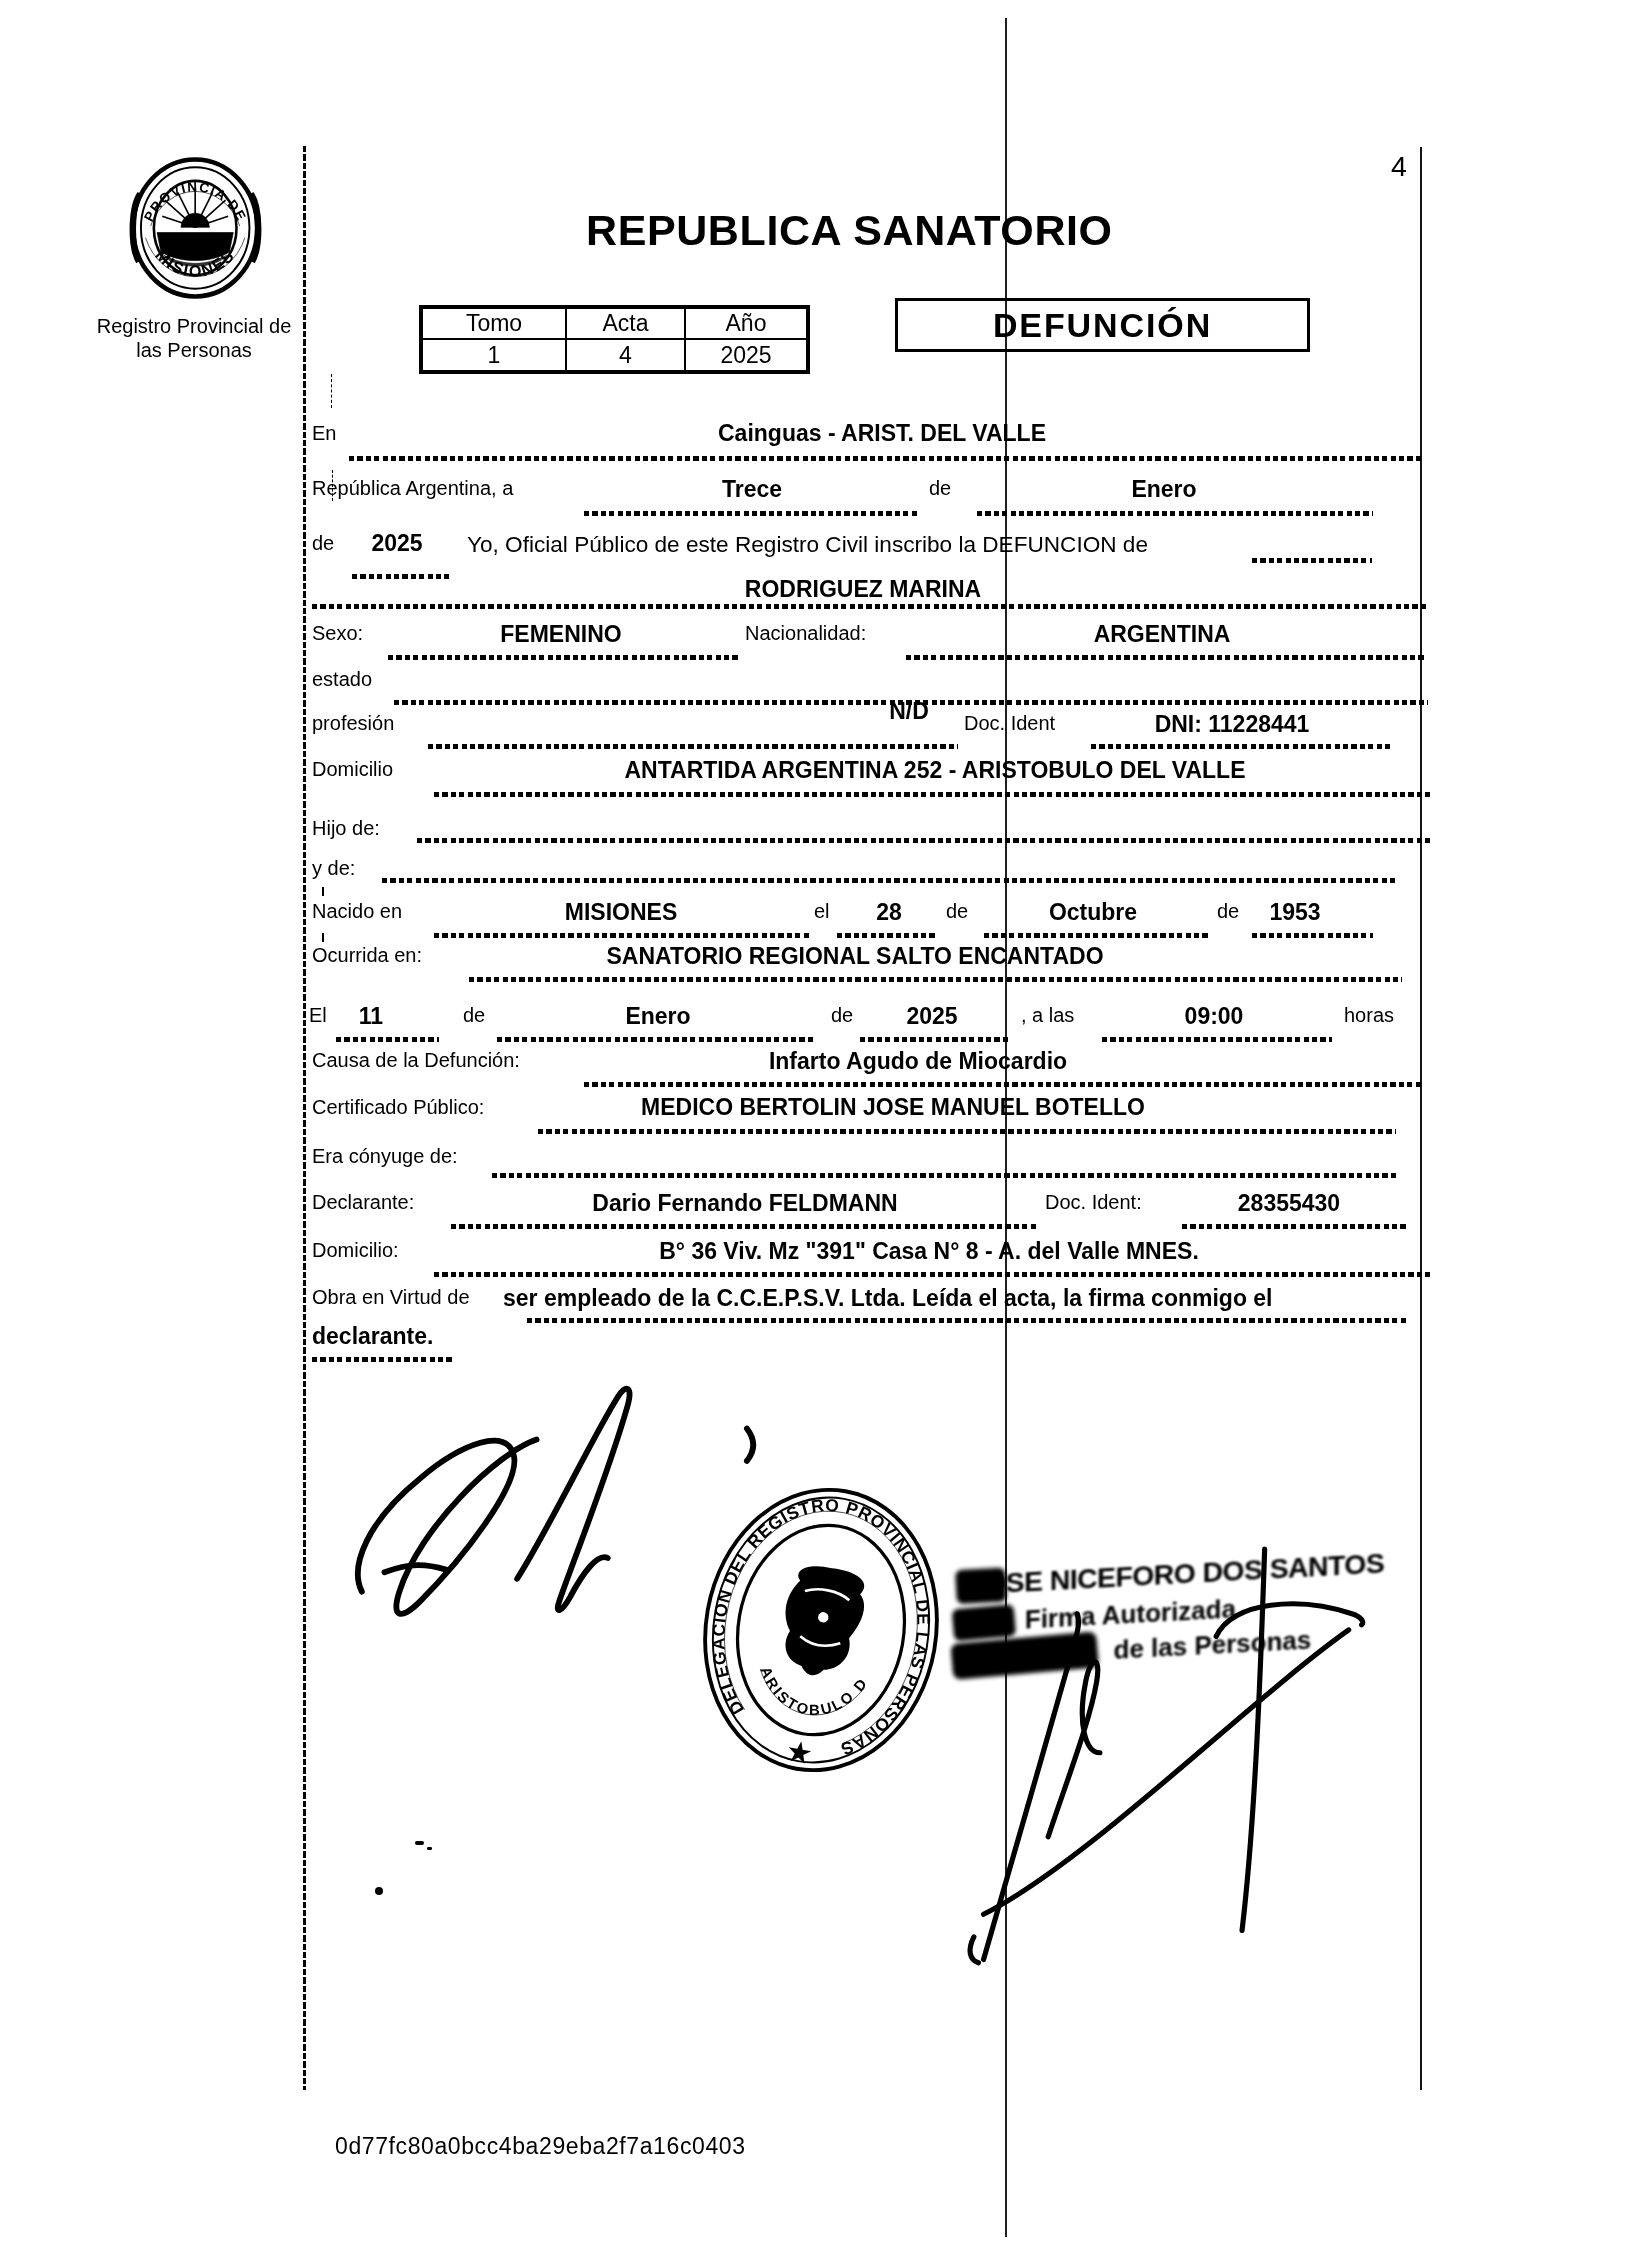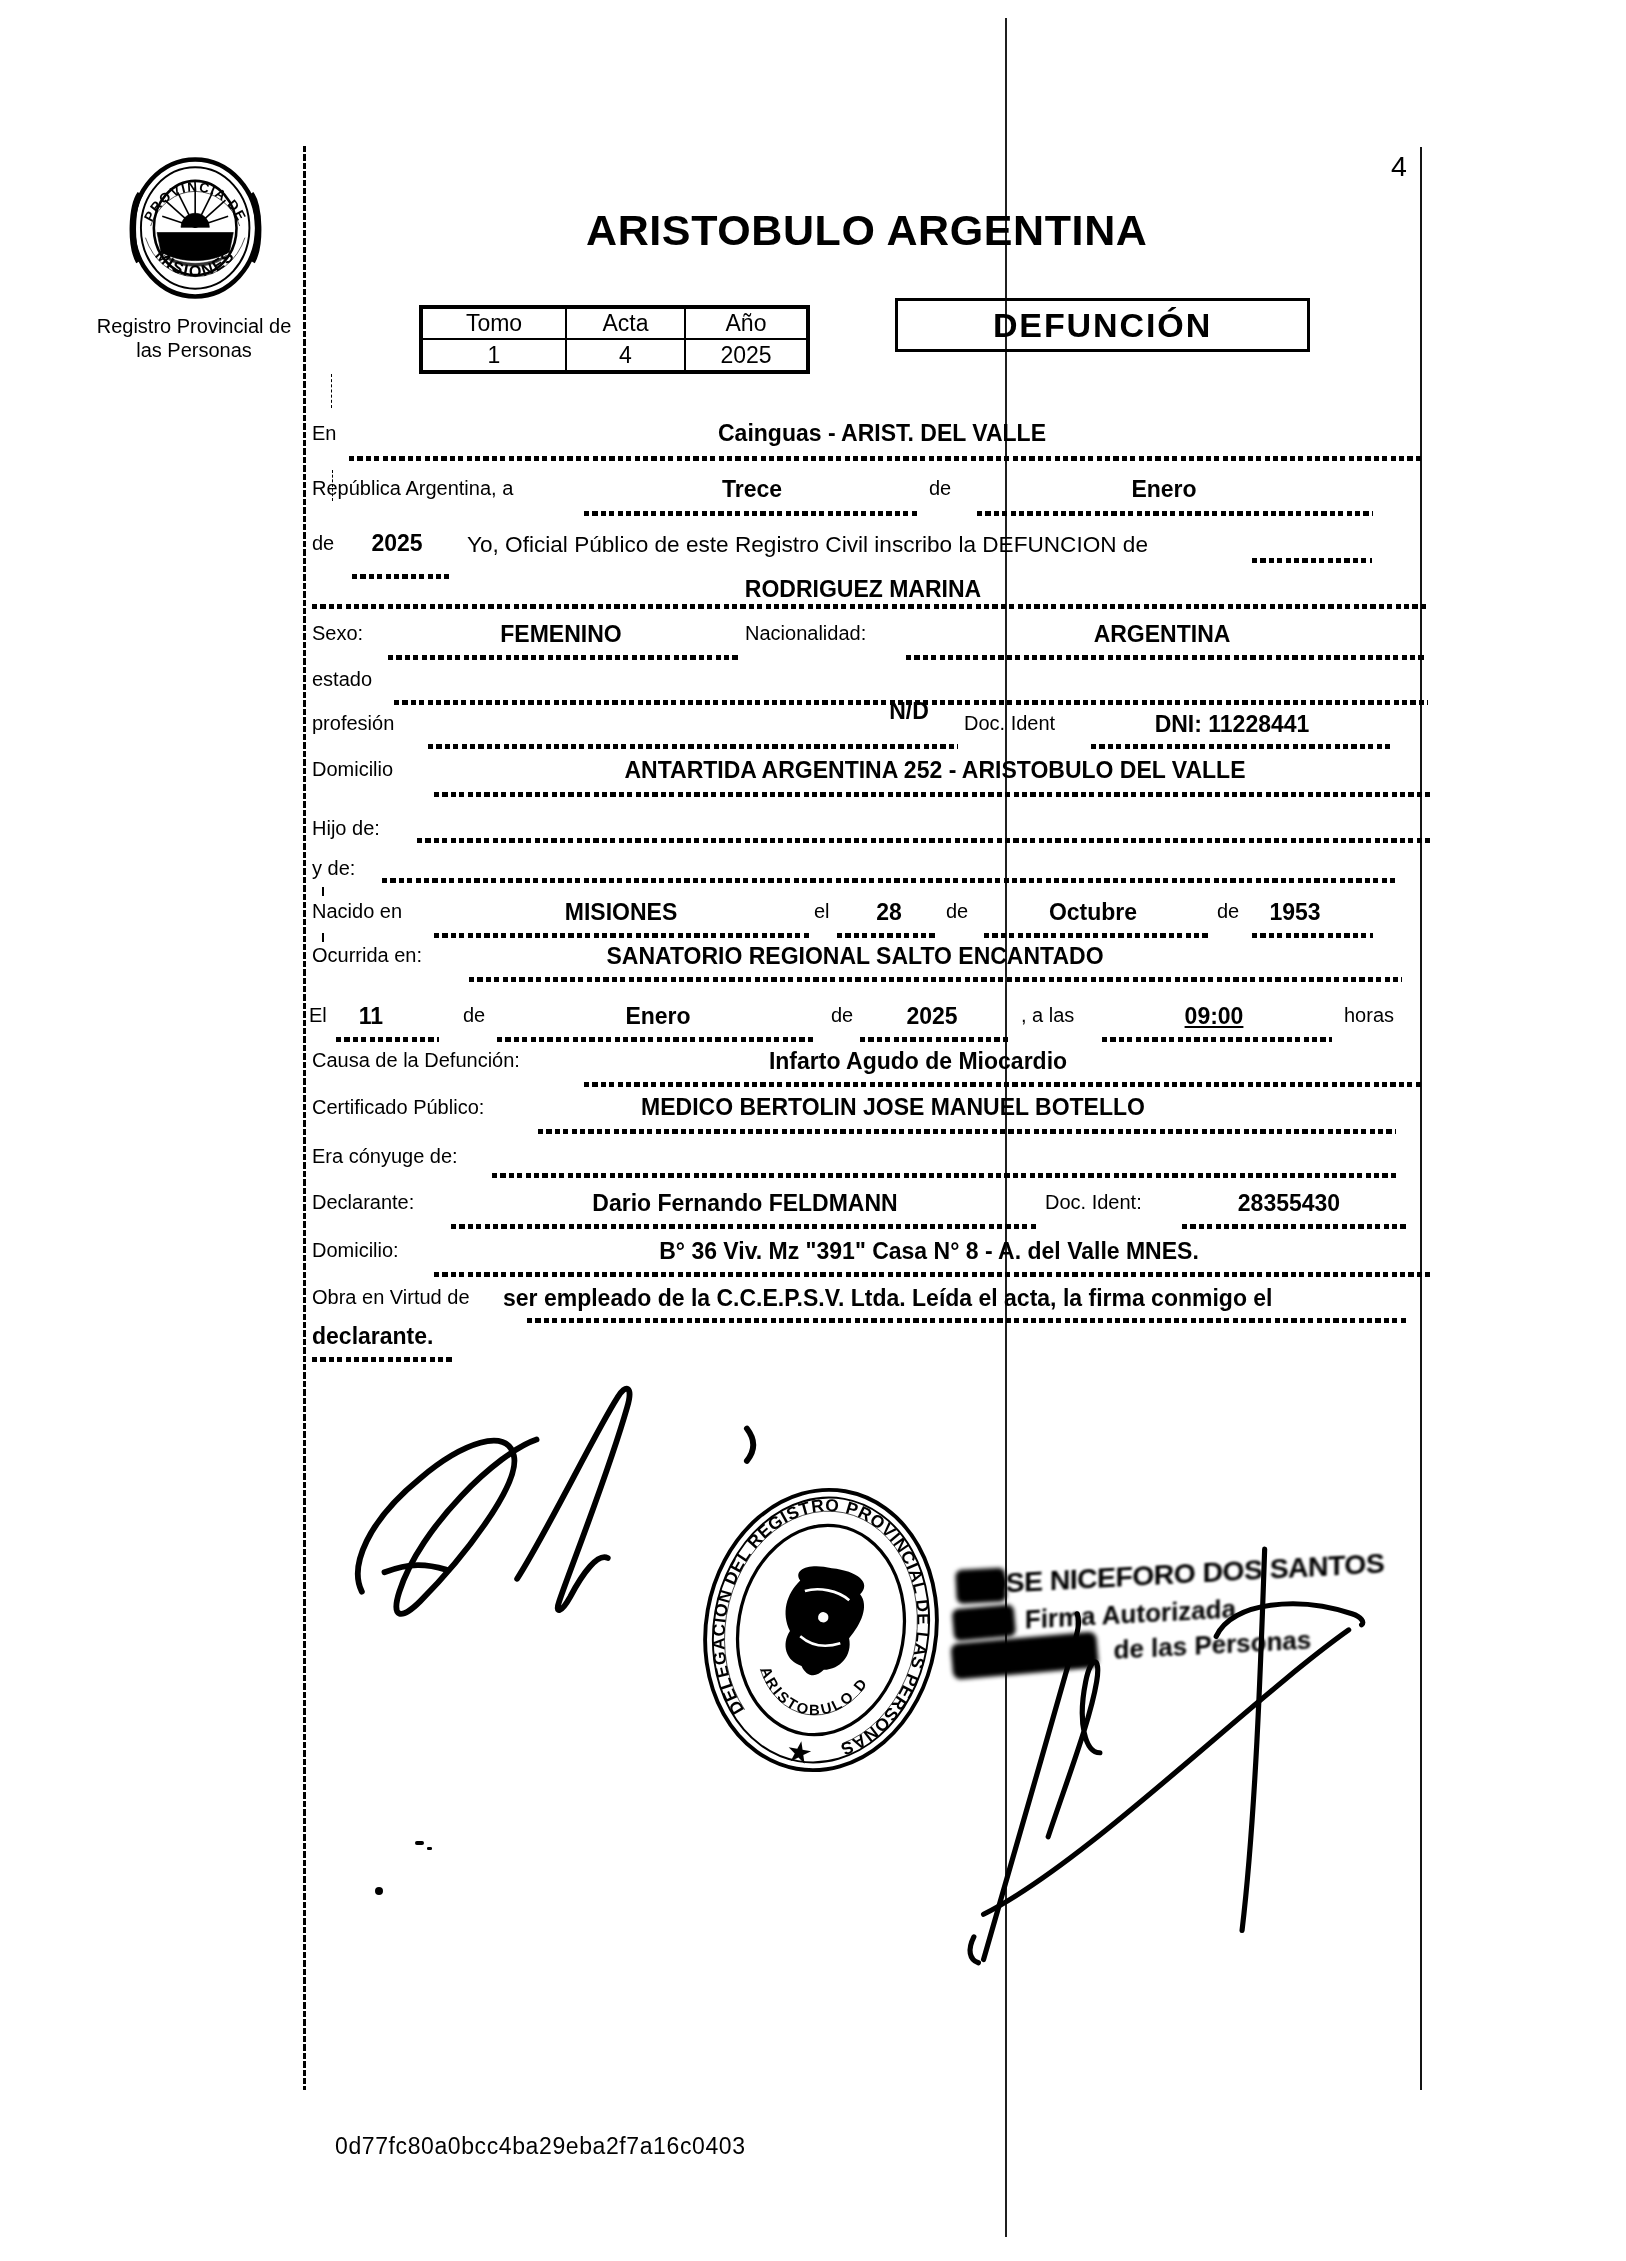--- a/index.html
+++ b/index.html
@@ -67,21 +67,21 @@
     <text font-size="21" font-weight="bold" fill="#000" letter-spacing="2">
       <textPath href="#sealTop" startOffset="50%" text-anchor="middle">PROVINCIA DE</textPath>
     </text>
     <text font-size="25" font-weight="bold" fill="#000" letter-spacing="3">
       <textPath href="#sealBot" startOffset="50%" text-anchor="middle">MISIONES</textPath>
     </text>
   </svg>
   <div class="abs caption ctr" style="left:194px;top:315px;">Registro Provincial de</div>
   <div class="abs caption ctr" style="left:194px;top:339px;">las Personas</div>
 
-  <div class="abs title" style="left:586px;top:206px;">ARISTOBULO ARGENTINA</div>
+  <div class="abs title" style="left:586px;top:206px;">REPUBLICA SANATORIO</div>
 
   <div class="acta">
     <div>Tomo</div>
     <div>Acta</div>
     <div>Año</div>
     <div>1</div>
     <div>4</div>
     <div>2025</div>
   </div>
 
@@ -159,21 +159,21 @@
   <div class="abs lbl" style="left:309px;top:1004px;">El</div>
   <div class="abs val ctr" style="left:371px;top:1003px;">11</div>
   <div class="dl" style="left:336px;top:1037px;width:103px;"></div>
   <div class="abs lbl" style="left:463px;top:1004px;">de</div>
   <div class="abs val ctr" style="left:658px;top:1003px;">Enero</div>
   <div class="dl" style="left:497px;top:1037px;width:317px;"></div>
   <div class="abs lbl" style="left:831px;top:1004px;">de</div>
   <div class="abs val ctr" style="left:932px;top:1003px;">2025</div>
   <div class="dl" style="left:860px;top:1037px;width:149px;"></div>
   <div class="abs lbl" style="left:1021px;top:1004px;">, a las</div>
-  <div class="abs val ctr" style="left:1214px;top:1003px;text-decoration:underline;">09:00</div>
+  <div class="abs val ctr" style="left:1214px;top:1003px;">09:00</div>
   <div class="dl" style="left:1102px;top:1037px;width:230px;"></div>
   <div class="abs lbl" style="left:1344px;top:1004px;">horas</div>
 
   <div class="abs lbl" style="left:312px;top:1049px;">Causa de la Defunción:</div>
   <div class="abs val ctr" style="left:918px;top:1048px;">Infarto Agudo de Miocardio</div>
   <div class="dl" style="left:584px;top:1082px;width:840px;"></div>
 
   <div class="abs lbl" style="left:312px;top:1096px;">Certificado Público:</div>
   <div class="abs val ctr" style="left:893px;top:1094px;">MEDICO BERTOLIN JOSE MANUEL BOTELLO</div>
   <div class="dl" style="left:538px;top:1129px;width:858px;"></div>

